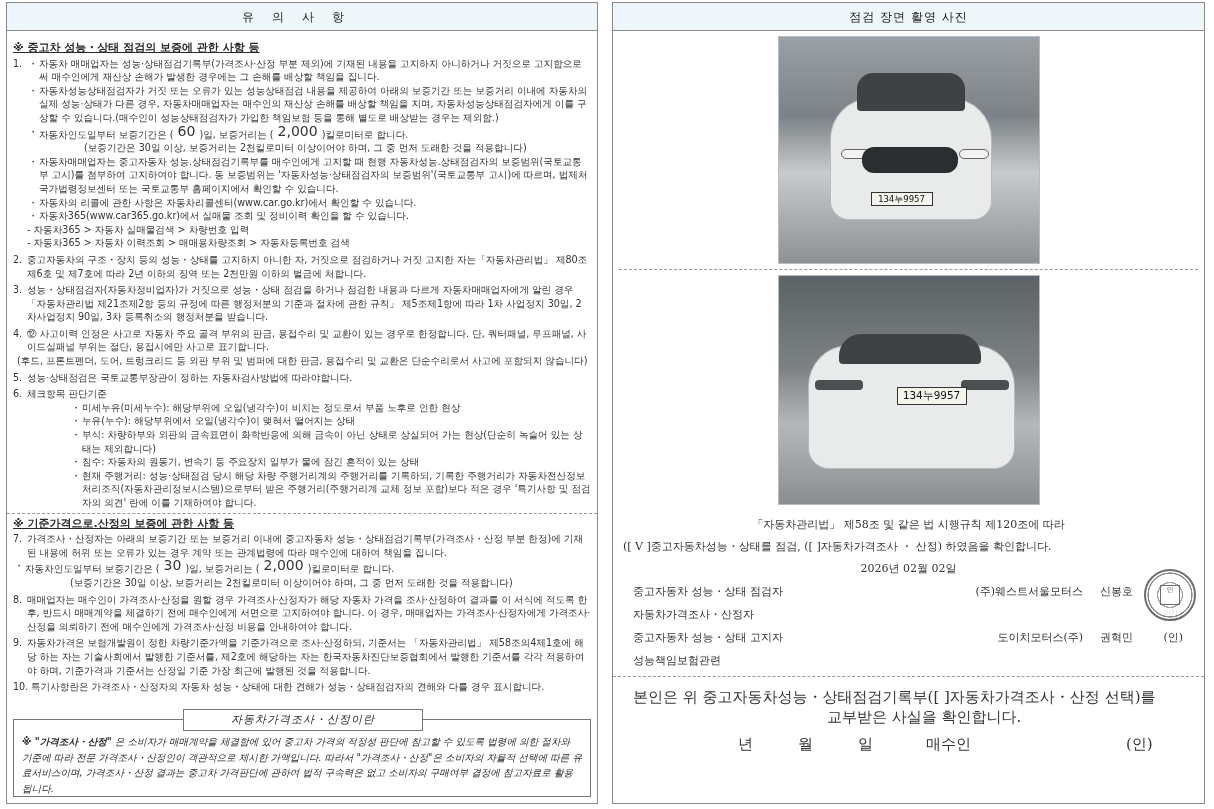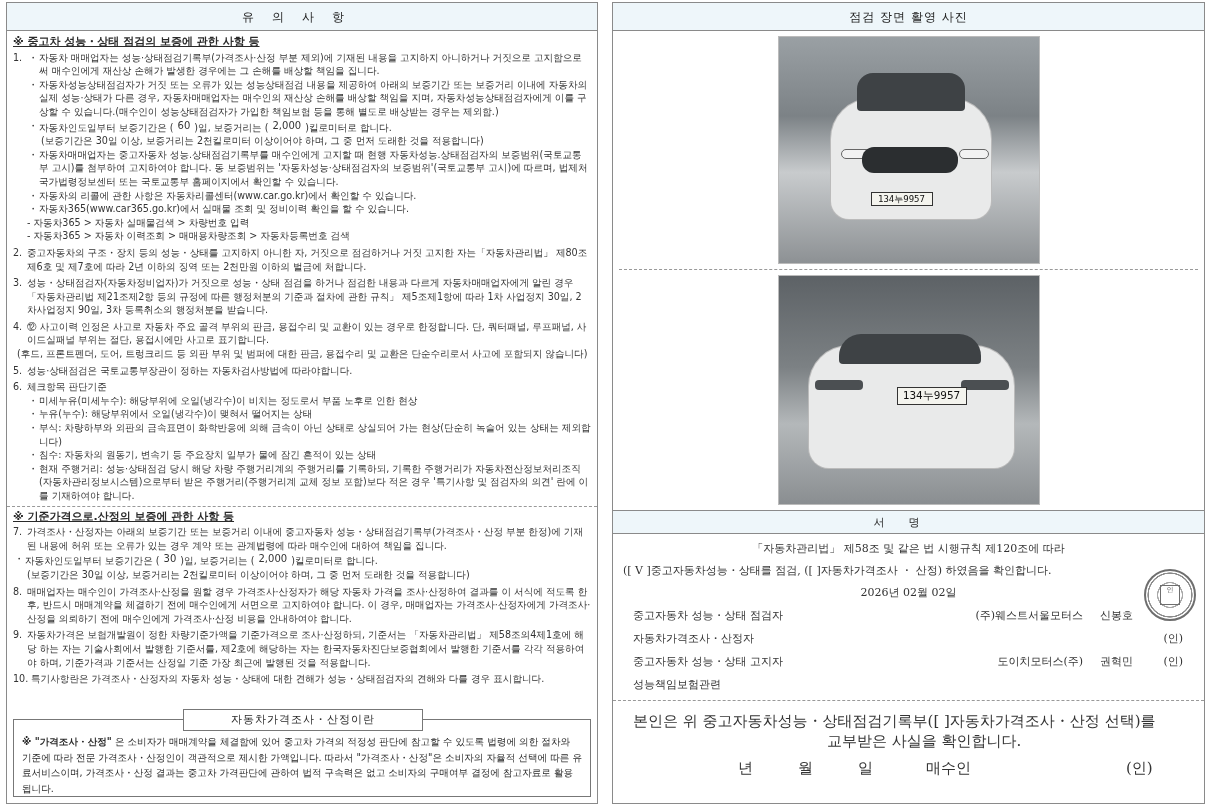--- a/index.html
+++ b/index.html
@@ -6,32 +6,32 @@
   html, body { width: 1214px; height: 809px; background: #ffffff; overflow: hidden; }
   body { font-family: "DejaVu Sans", "Liberation Sans", sans-serif; color: #2a2a2a; position: relative; }
 
   .panel { position: absolute; top: 2px; border: 1px solid #8a8a8a; background: #fff; }
   #left-panel { left: 6px; width: 592px; height: 802px; }
   #right-panel { left: 612px; width: 593px; height: 802px; }
 
   .panel-header { height: 28px; background: #eef6fa; border-bottom: 1px solid #8a8a8a; text-align: center; font-size: 12px; line-height: 28px; letter-spacing: 1px; color: #222; }
   #left-panel .panel-header { letter-spacing: 18px; }
 
-  .body { padding: 2px 6px 0 6px; font-size: 9.6px; line-height: 13.6px; color: #333; }
+  .body { padding: 8px 6px 0 6px; font-size: 9.6px; line-height: 13.6px; color: #333; }
   .section-title { font-size: 11px; font-weight: bold; text-decoration: underline; margin: 2px 0 2px 0; color: #2a2a2a; }
   .item { margin-bottom: 3px; }
   .item .row { display: flex; }
   .item .num { width: 14px; flex: 0 0 14px; }
   .bullet { display: flex; }
   .bullet .dot { width: 12px; flex: 0 0 12px; text-align: center; }
-  .indent { padding-left: 14px; }
+  .indent { padding-left: 14px; margin-left: 43px; }
   .dash-sep { border-top: 1px dashed #999; margin: 3px -6px 3px -6px; }
-  .val { font-size: 10px; vertical-align: 2px; padding: 0 4px; }
-
-  .box-wrap { position: absolute; left: 6px; right: 6px; bottom: 6px; height: 88px; }
+  .val { font-size: 14px; vertical-align: 2px; padding: 0 4px; }
+
+  .box-wrap { position: absolute; left: 6px; right: 6px; bottom: 6px; height: 88px; font-style: italic; }
   .box-title { position: absolute; left: 170px; top: 0; width: 240px; height: 22px; border: 1px solid #777; background: #fff; text-align: center; line-height: 20px; font-size: 11px; z-index: 2; letter-spacing: 1px; }
   .box { position: absolute; left: 0; right: 0; top: 10px; bottom: 0; border: 1px solid #777; padding: 14px 8px 2px 8px; font-size: 9.6px; line-height: 15.6px; }
   .box .lead { font-weight: bold; }
 
   .photo-area { height: 238px; display: flex; justify-content: center; align-items: center; }
   .photo { width: 262px; height: 228px; position: relative; overflow: hidden; background: linear-gradient(180deg, #9aa0a4 0%, #7c8286 35%, #c8cbcd 60%, #8d9194 100%); border: 1px solid #bbb; }
   .photo-sep { border-top: 1px dashed #999; margin: 0 6px; }
   .photo.rear { width: 262px; height: 230px; background: linear-gradient(180deg, #5d6266 0%, #7c8184 40%, #b4b8ba 65%, #8a8e91 100%); }
 
   .car-body { position: absolute; left: 52px; top: 62px; width: 160px; height: 120px; background: #e9eaea; border-radius: 40px 40px 18px 18px; box-shadow: 0 0 0 1px #bbb; }
@@ -223,21 +223,20 @@
   <div class="photo-area" style="height:240px">
     <div class="photo rear">
       <div class="car-body"></div>
       <div class="car-glass"></div>
       <div class="taillight" style="left:36px"></div>
       <div class="taillight" style="left:182px"></div>
       <div class="plate">134누9957</div>
     </div>
   </div>
 
-  <div class="sign-header">서명</div>
   <div class="sign-body">
     <div class="sign-line center" style="margin-top:4px">「자동차관리법」 제58조 및 같은 법 시행규칙 제120조에 따라</div>
     <div class="sign-line">([ V ]중고자동차성능・상태를 점검,    ([   ]자동차가격조사 ・ 산정) 하였음을 확인합니다.</div>
     <div class="sign-line center">2026년 02월 02일</div>
 
     <div class="sig-row">
       <span class="role">중고자동차 성능・상태 점검자</span>
       <span class="org">(주)웨스트서울모터스</span>
       <span class="name">신봉호</span>
       <span class="seal-mark"></span>

